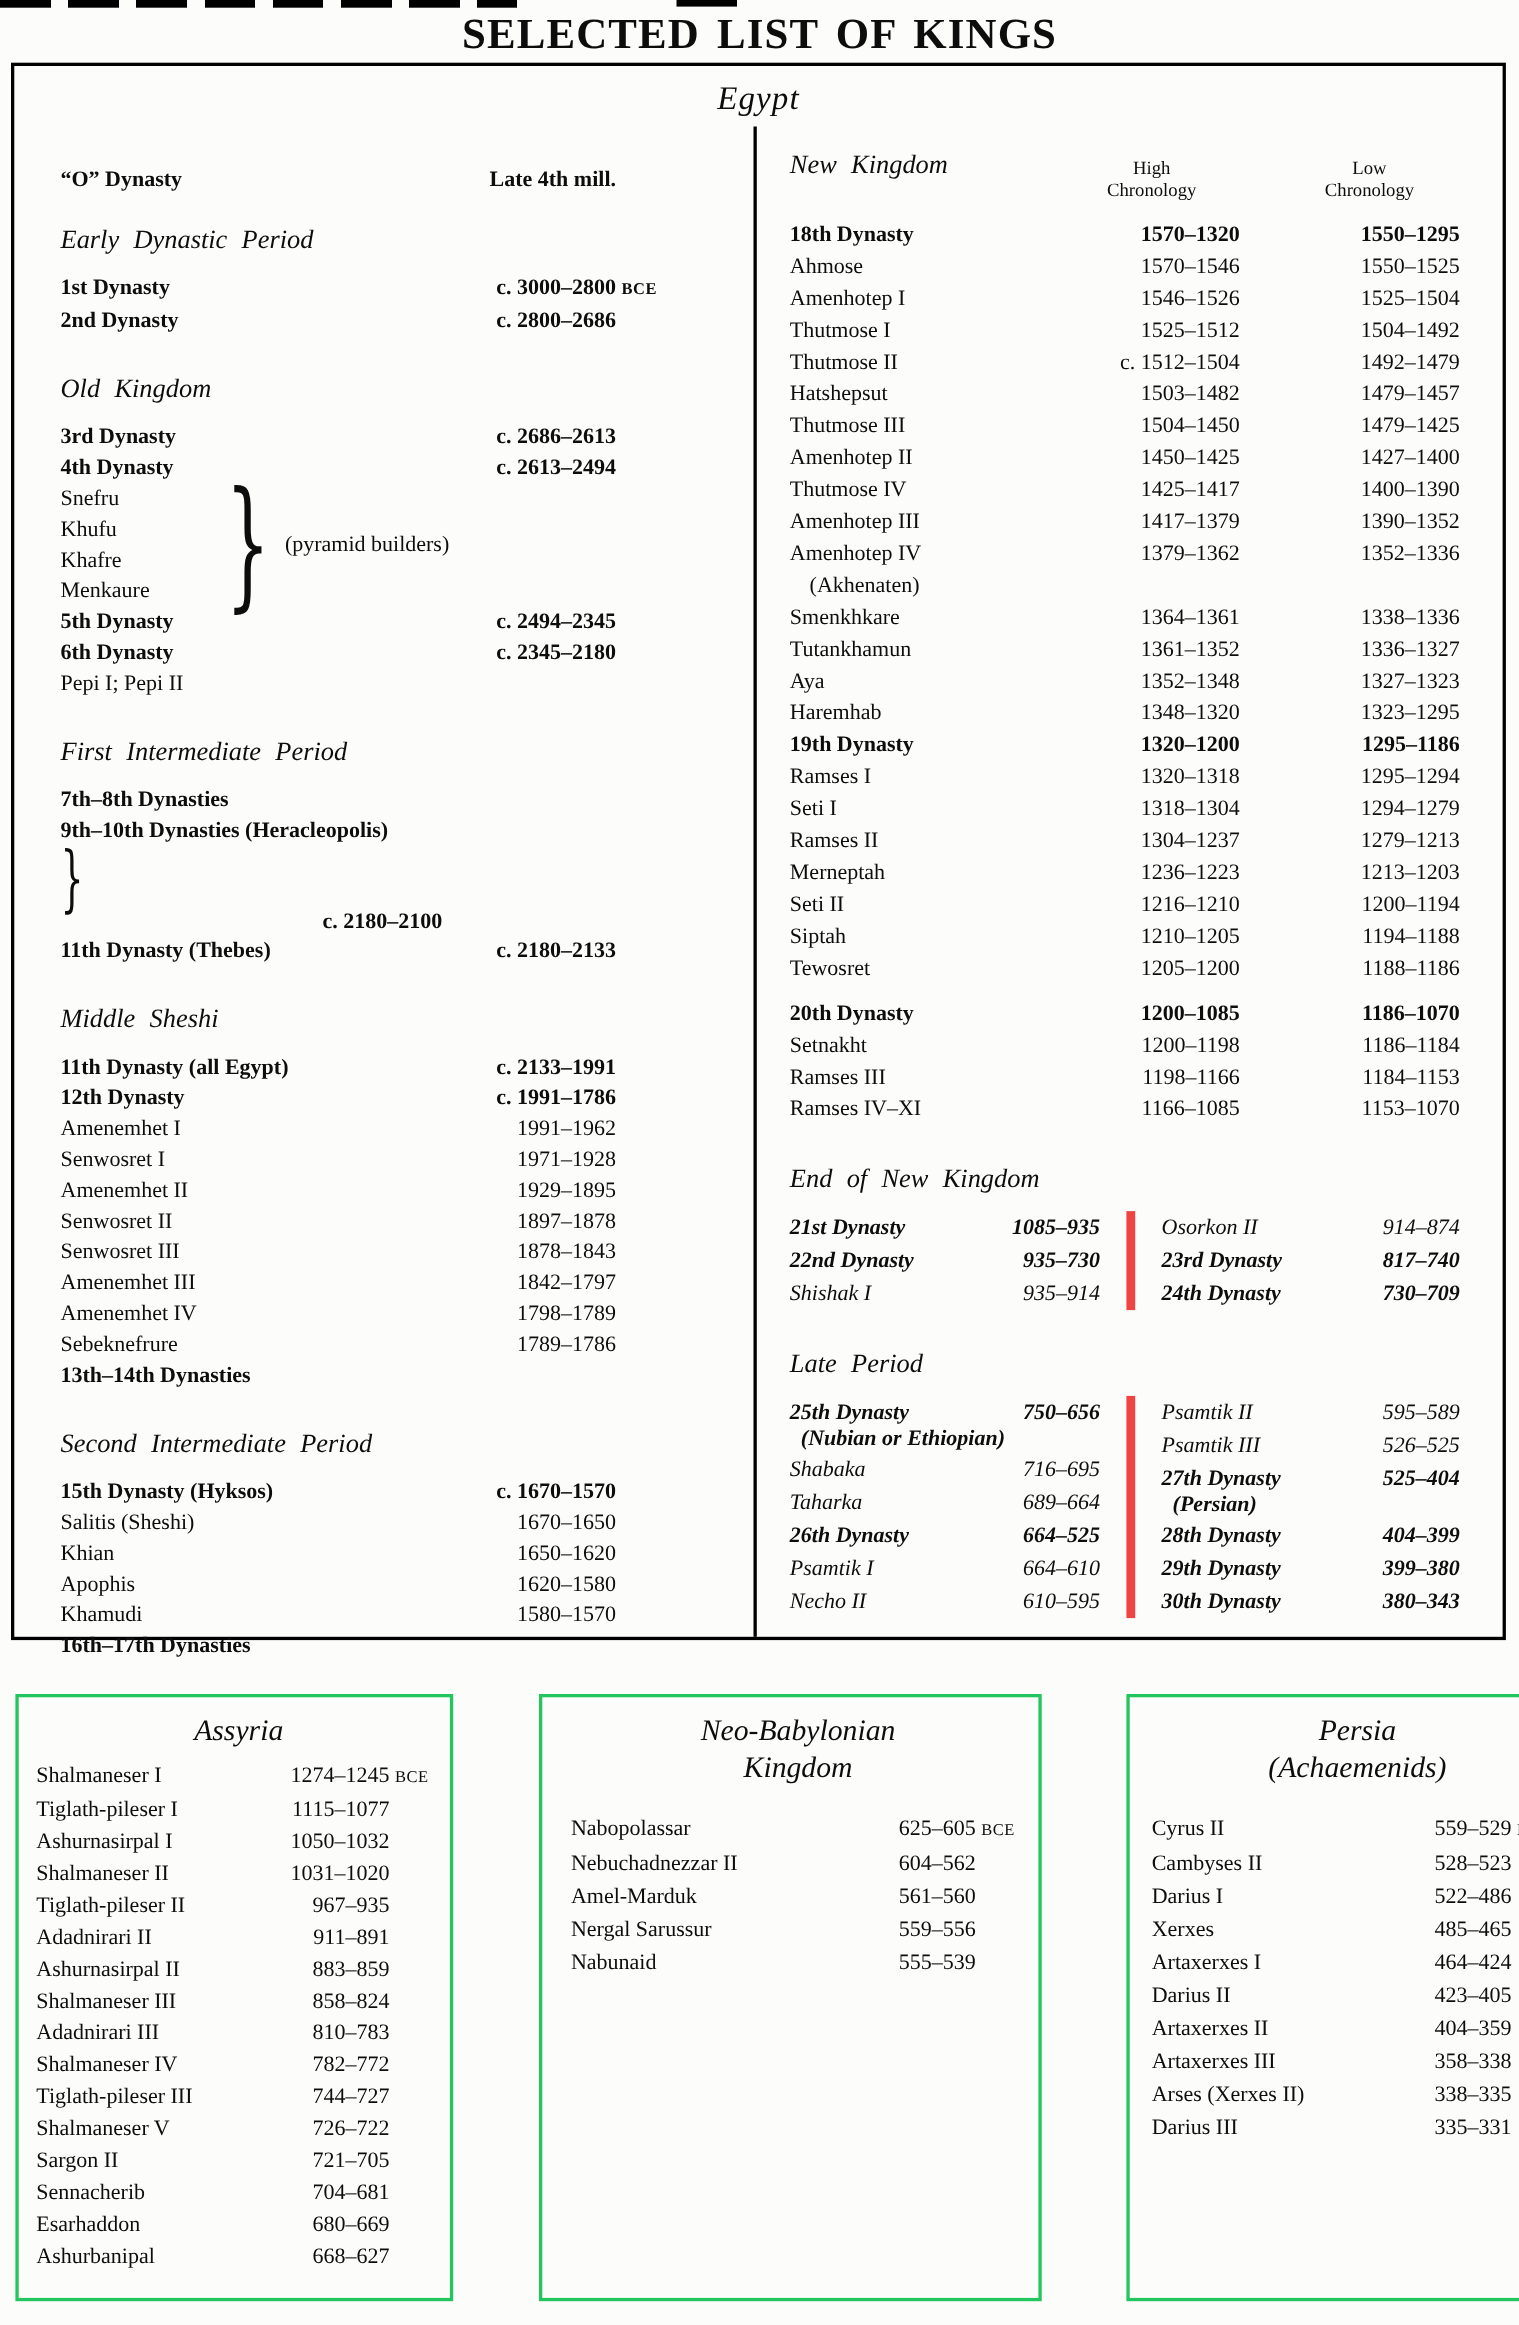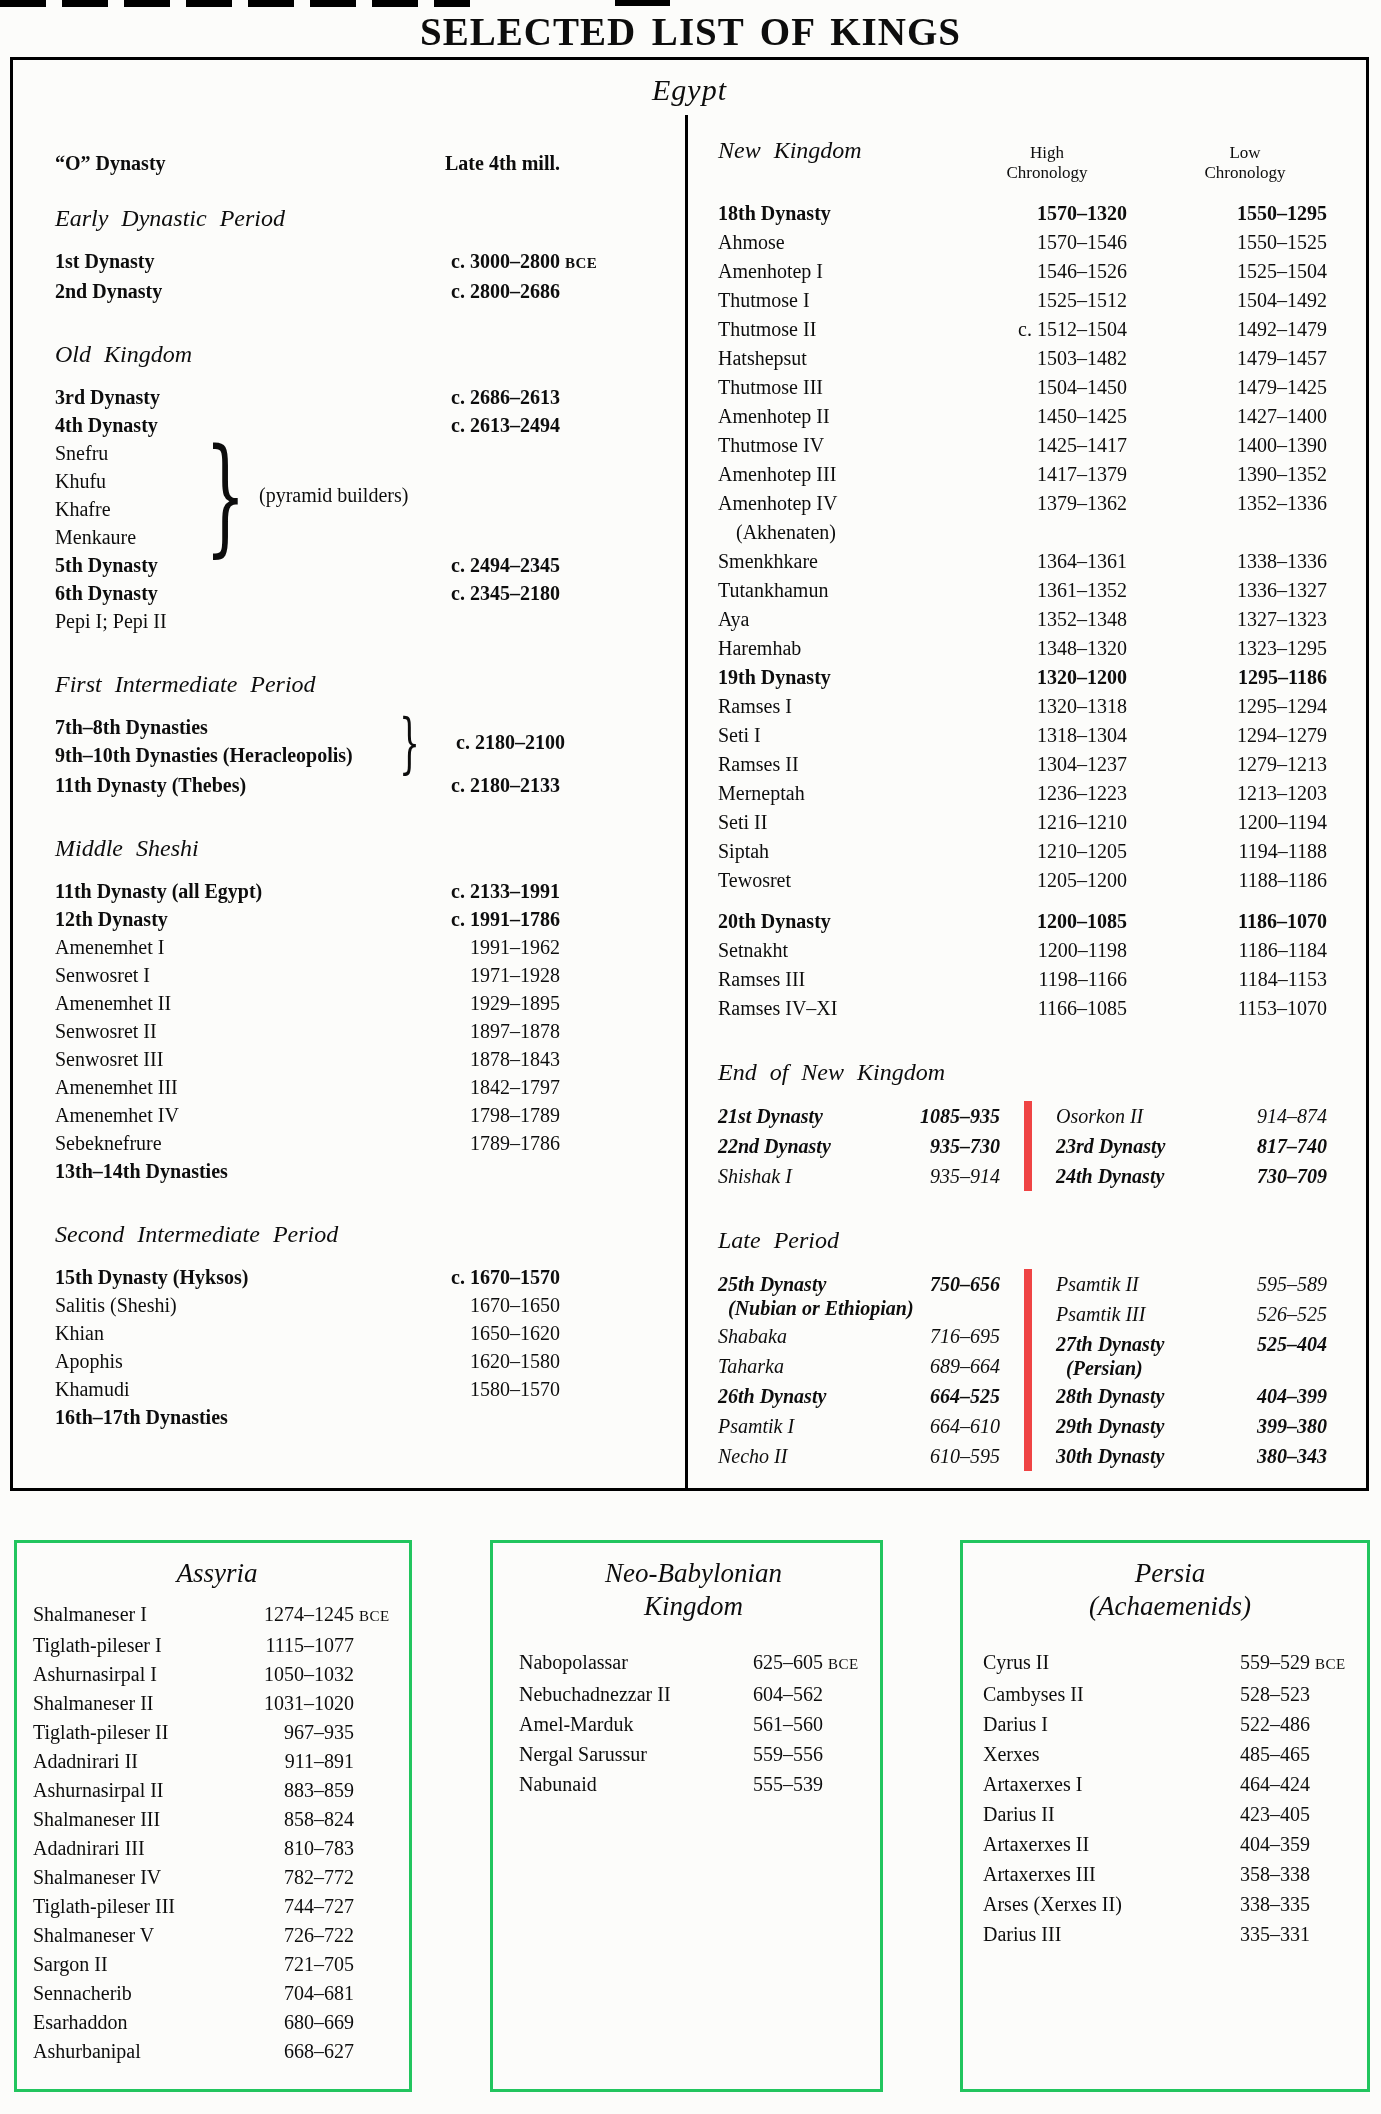--- a/index.html
+++ b/index.html
@@ -55,21 +55,21 @@
   .brace{
     font-family:"DejaVu Serif",serif; font-weight:normal;
     transform:scaleX(0.5); transform-origin:left center;
     display:flex; align-items:center; overflow:visible;
   }
   .brace.big{font-size:128px; width:40px; height:112px;}
   .brace.small{font-size:66px; width:30px; height:58px;}
   .pyr-label{align-self:center; padding-left:14px; white-space:nowrap;}
 
   
-  .fip-group{display:flex; align-items:stretch;}
+  .fip-group{display:flex; align-items:stretch;flex-direction:column;}
   .fip-lines{flex:1; line-height:28px;}
   .fip-lines .l2{white-space:nowrap;}
   .fip-date{width:136px; text-align:right; white-space:nowrap; align-self:center;}
   .fip-era{width:48px;}
 
   
   .nk-header{display:flex; align-items:flex-start; margin:0 0 16px 0;}
   .nk-title{flex:1; margin:4px 0 0 0;}
   .chron{width:160px; text-align:center; font-size:17px; line-height:20px; padding-top:12px;}
   .chron.low{width:200px; padding-left:36px; box-sizing:border-box;}
@@ -89,21 +89,21 @@
   .sname2{display:block; padding-left:10px; line-height:26px; margin-top:-4px; white-space:nowrap;}
   .sdate{width:110px; text-align:right; white-space:nowrap;}
 
   
   .bottom-row{position:absolute; top:1540px; left:14px; display:flex;}
   .bbox{
     border:3px solid #22c55e; box-sizing:border-box; height:552px; background:#fcfcfa;
     font-size:20px;
   }
   .bbox.assyria{width:398px; padding:8px 8px 0 16px;}
-  .bbox.neobab{width:393px; margin-left:78px; padding:8px 10px 0 24px;}
+  .bbox.neobab{width:457px; margin-left:78px; padding:8px 10px 0 24px;}
   .bbox.persia{width:410px; margin-left:77px; padding:8px 10px 0 20px;}
   .bbox-title{
     font-style:italic; font-weight:normal; font-size:27px; text-align:center;
     margin:6px 0 10px 0; line-height:33px; word-spacing:4px;
   }
   .bbox.neobab .bbox-title, .bbox.persia .bbox-title{margin-bottom:24px;}
   .brow{display:flex; line-height:29px; align-items:baseline;}
   .neobab .brow, .persia .brow{line-height:30px;}
   .bname{flex:1; white-space:nowrap;}
   .bdate{width:120px; text-align:right; white-space:nowrap;}

